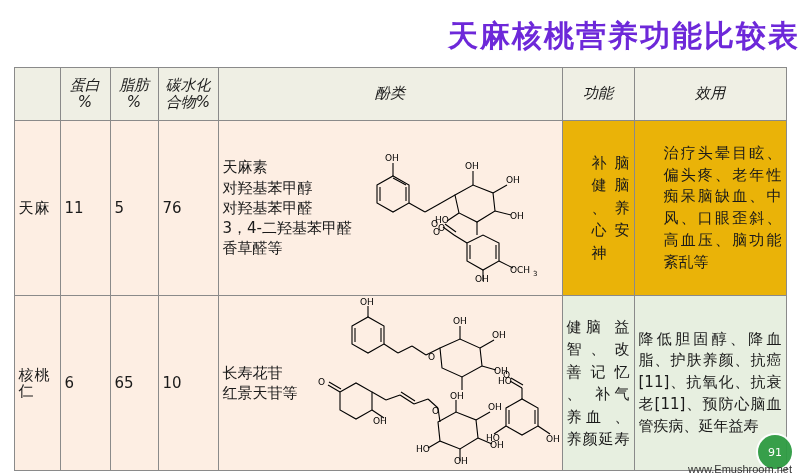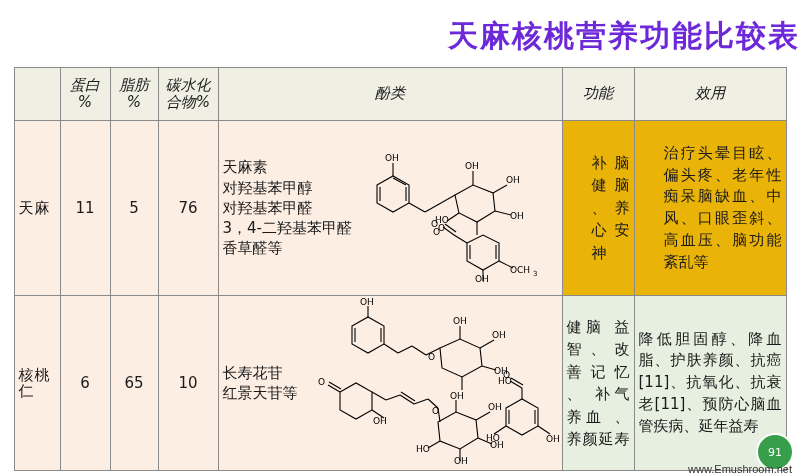--- a/index.html
+++ b/index.html
@@ -53,21 +53,21 @@
   col.c5{width:72px;}
   col.c6{width:152px;}
 
   .rowname{
     font-weight:bold;
     font-size:19px;
     line-height:1.1;
     letter-spacing:1px;
   }
   .num{
-    text-align:center;
+    text-align:left;
     font-size:17px;
   }
   .phenol{
     vertical-align:top;
     line-height:1.35;
     font-size:15px;
     position:relative;
     padding:4px 4px 4px 6px;
   }
   .phenol .names{white-space:pre-line;}

